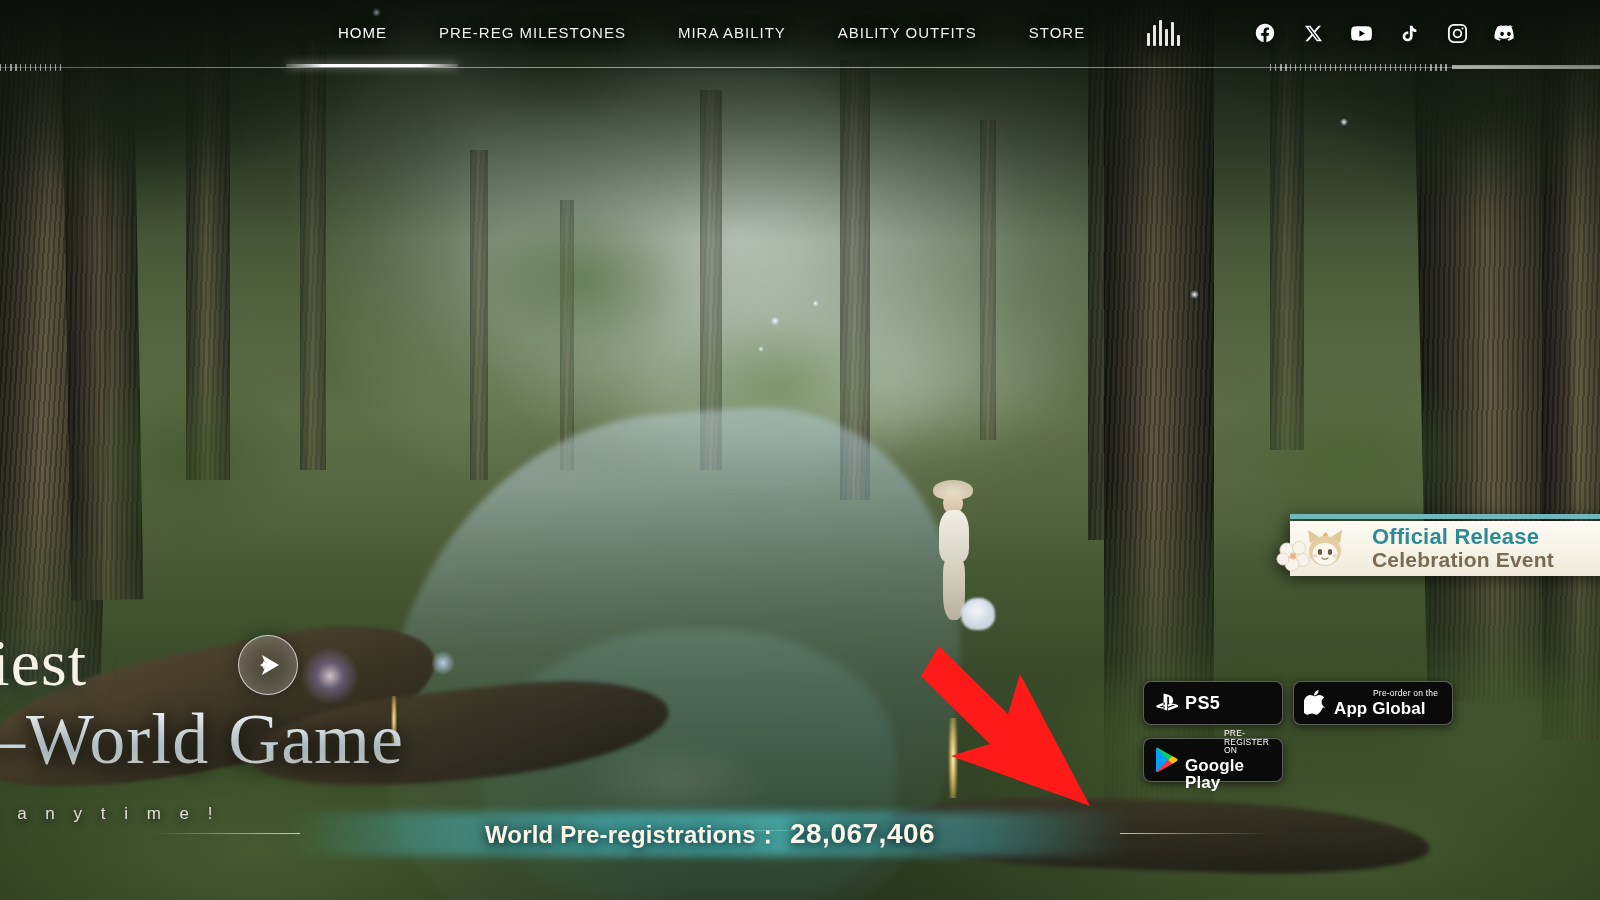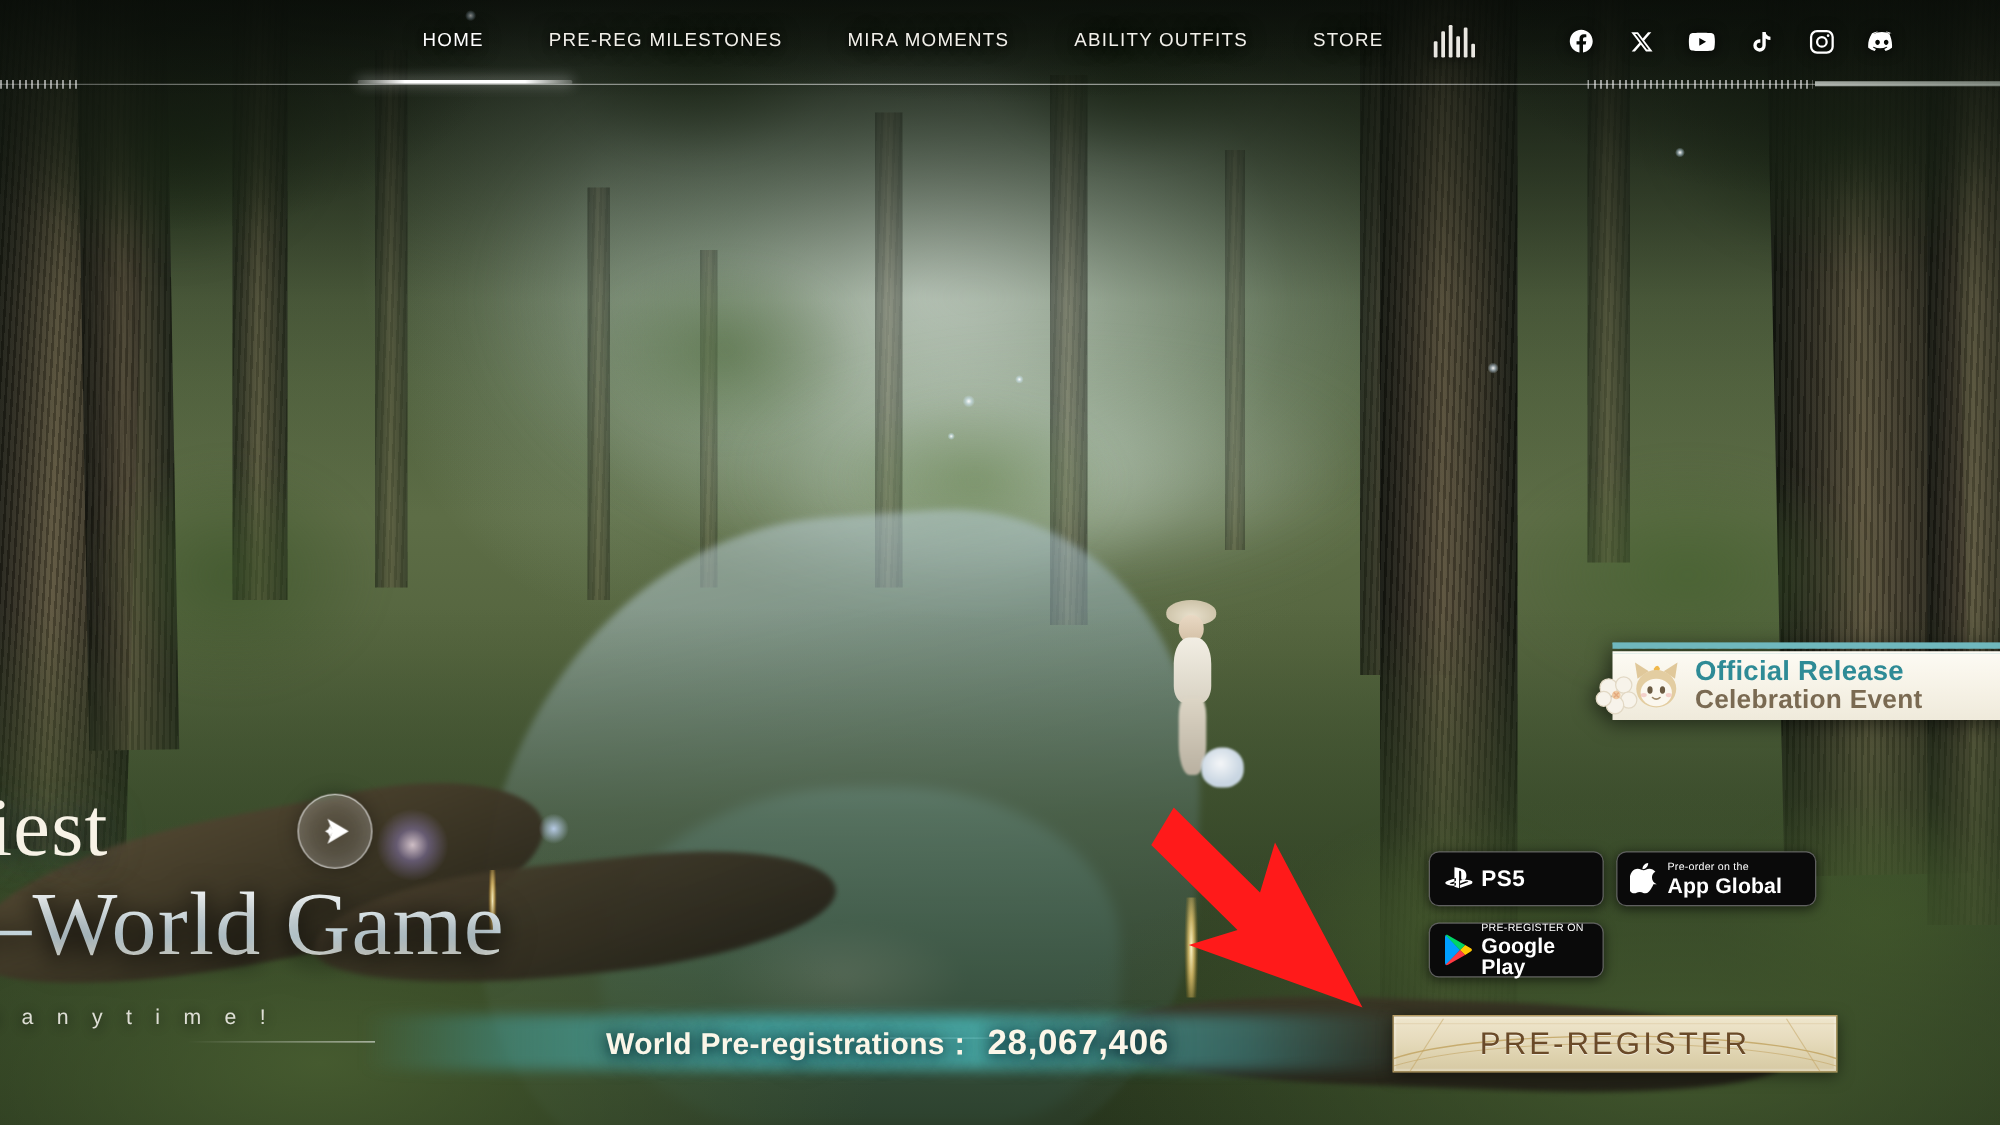--- a/index.html
+++ b/index.html
@@ -388,21 +388,21 @@
   .event-body {
     position: absolute; left: 0; right: 0; top: 7px; bottom: 0;
     background: linear-gradient(180deg, #fdfbf4 0%, #f6f2e6 55%, #efeadb 100%);
     display: flex; align-items: center;
     padding-left: 6px;
   }
   .event-flower {
     position: absolute; left: -16px; bottom: -2px; width: 40px; height: 40px;
   }
   .cat-mascot { position: relative; width: 46px; height: 44px; margin-left: 6px; flex: none; }
-  .event-texts { margin-left: 8px; line-height: 1.08; }
+  .event-texts { margin-left: 24px; line-height: 1.08; }
   .event-l1 {
     font-family: "Liberation Sans", sans-serif;
     font-size: 22px; font-weight: bold; color: #2e8b96; letter-spacing: .2px;
   }
   .event-l2 {
     font-family: "Liberation Sans", sans-serif;
     font-size: 21px; font-weight: bold; color: #7a6a52; letter-spacing: .2px;
   }
 
   
@@ -421,21 +421,21 @@
     border-radius: 8px;
     height: 44px;
     display: flex; align-items: center;
     padding: 0 10px;
     cursor: pointer;
     box-shadow: 0 2px 9px rgba(0,0,0,.6);
   }
   .store-btn .glyph { flex: none; display: flex; align-items: center; justify-content:center; }
   .store-btn .txt { margin-left: 7px; color: #fff; line-height: 1; }
   .store-big { font-size: 18px; font-weight: bold; letter-spacing: .4px; font-family:"Liberation Sans",sans-serif;}
-  .store-small { font-size: 8.5px; letter-spacing: .2px; display:block; margin-bottom: 2px; font-family:"Liberation Sans",sans-serif;}
+  .store-small { font-size: 8.5px; letter-spacing: .2px; display:block; margin-bottom: 2px; font-family:"Liberation Sans",sans-serif;margin-left:39px;}
   .store-main { font-size: 17px; font-weight: bold; display:block; letter-spacing: .1px; font-family:"Liberation Sans",sans-serif;}
 
   
   .prereg {
     position: absolute;
     left: 1114px; top: 812px;
     width: 356px; height: 46px;
     z-index: 31;
     border: 1px solid #b79c63;
     background:
@@ -531,21 +531,21 @@
     <div class="goldspark" style="left:940px;top:718px;width:26px;height:80px;"></div>
     <div class="goldspark" style="left:386px;top:696px;width:16px;height:50px;"></div>
   </div>
 
   <div class="nav-shade"></div>
 
   <nav class="topbar">
     <div class="nav-items">
       <a class="nav-item active">HOME</a>
       <a class="nav-item">PRE-REG MILESTONES</a>
-      <a class="nav-item">MIRA MOMENTS</a>
+      <a class="nav-item">MIRA ABILITY</a>
       <a class="nav-item">ABILITY OUTFITS</a>
       <a class="nav-item">STORE</a>
     </div>
 
     <div class="nav-right">
       <div class="audio-icon">
         <i style="height:13px"></i>
           <i style="height:21px"></i>
           <i style="height:26px"></i>
           <i style="height:17px"></i>
@@ -694,28 +694,18 @@
           <path d="M18.1 9.05 4.44 1.15C3.64.7 2.93.76 2.5 1.2L14 13z" fill="#00d566"></path>
         </svg>
       </span>
       <span class="txt">
         <span class="store-small">PRE-REGISTER ON</span>
         <span class="store-main">Google Play</span>
       </span>
     </div>
   </div>
 
-  <div class="prereg">
-    <svg class="prereg-orn" viewBox="0 0 356 46" preserveAspectRatio="none">
-      <path d="M0 34 C70 10 286 10 356 34" stroke="#c2a463" stroke-width="1.1" fill="none" opacity=".85"></path>
-      <path d="M0 40 C80 16 276 16 356 40" stroke="#c2a463" stroke-width="0.8" fill="none" opacity=".6"></path>
-      <path d="M12 46 L40 2" stroke="#c2a463" stroke-width="0.9" fill="none" opacity=".55"></path>
-      <path d="M344 46 L316 2" stroke="#c2a463" stroke-width="0.9" fill="none" opacity=".55"></path>
-      <path d="M0 6 L356 6" stroke="#cdb079" stroke-width="0.7" fill="none" opacity=".35"></path>
-    </svg>
-    <span class="prereg-label">PRE-REGISTER</span>
-  </div>
 
   <svg class="red-arrow" viewBox="0 0 210 180">
     <path d="M34 16 L103 84 L115 44 L185 176 L46 126 L85 114 L16 46 Z" fill="#ff1a1a"></path>
   </svg>
 
 </div>
 
 </body></html>

